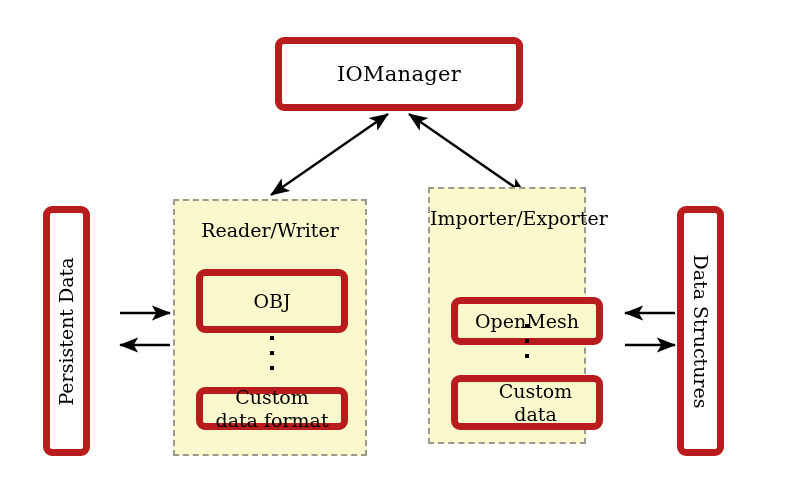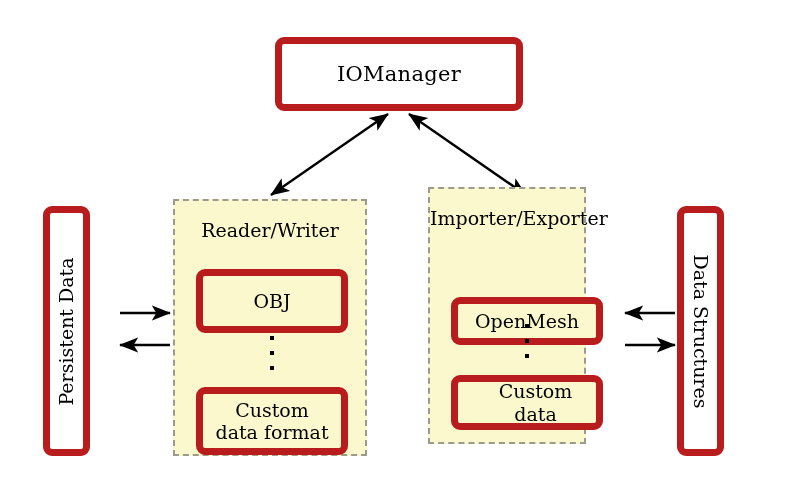--- a/index.html
+++ b/index.html
@@ -164,21 +164,21 @@
     <div class="node hardbox module" id="module-obj" style="left:21px; top:68px; width:152px; height:64px;">
       <span>OBJ</span>
     </div>
 
     <div class="vdots" style="left:92px; top:135px;">
       <i></i>
         <i></i>
         <i></i>
     </div>
 
-    <div class="node hardbox module" id="module-custom-file-format" style="left:21px; top:186px; width:152px; height:68px; flex-direction:column;">
+    <div class="node hardbox module" id="module-custom-file-format" style="left:21px; top:186px; width:152px; height:43px; flex-direction:column;">
       <span>Custom</span>
       <span>data format</span>
     </div>
   </div>
 
   <div class="group" id="group-importer-exporter">
     <div class="group-title" style="top:18px;">Importer/Exporter</div>
 
     <div class="node hardbox module" id="module-openmesh" style="left:21px; top:68px; width:152px; height:48px;margin-top:40px;">
       <span>OpenMesh</span>

